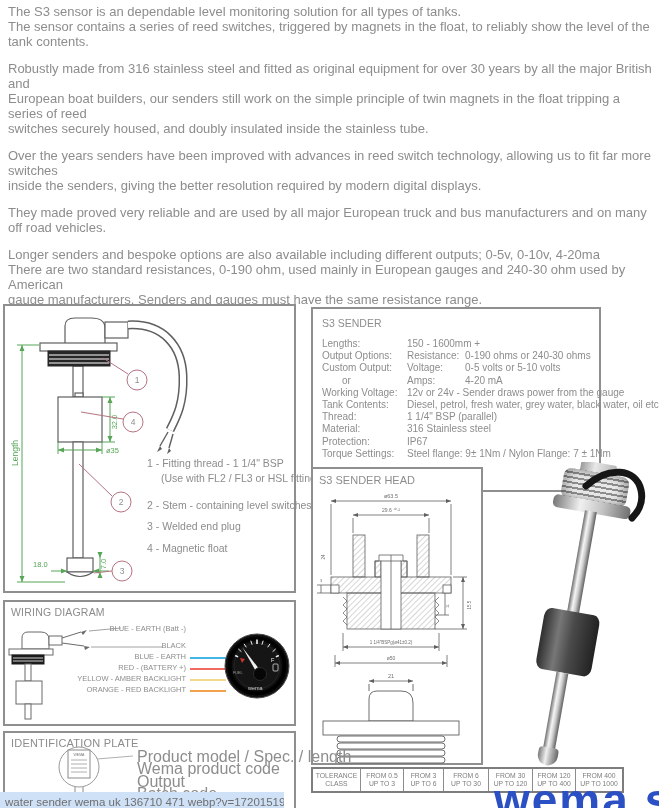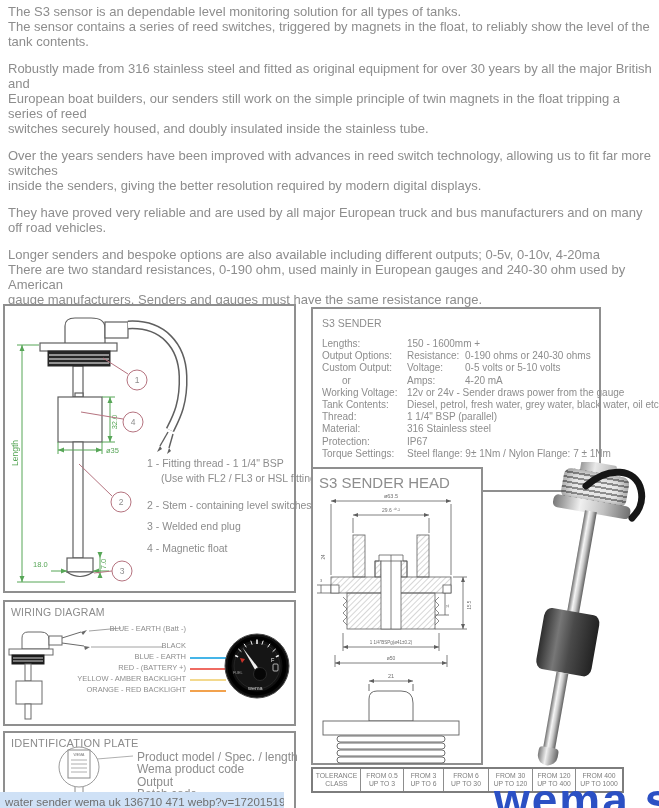--- a/index.html
+++ b/index.html
@@ -17,21 +17,21 @@
   
   .specs-box{left:311px;top:307px;width:290px;height:185px;}
   .specs-title{position:absolute;left:9px;top:8px;font-size:10.5px;}
   .specs-rows{position:absolute;left:9px;top:29px;right:4px;font-size:10px;line-height:12.2px;}
   .spec-row{white-space:nowrap;}
   .spec-row .sl{display:inline-block;width:85px;}
   .spec-row .sm{display:inline-block;min-width:58px;}
   .spec-row:nth-child(4) .sl{text-indent:20px;}
   
   .head-box{left:311px;top:467px;width:172px;height:298px;}
-  .head-title{position:absolute;left:6px;top:5px;font-size:15px;white-space:nowrap;}
+  .head-title{position:absolute;left:6px;top:5px;font-size:11px;white-space:nowrap;}
   .head-box svg{position:absolute;left:0;top:20px;}
   
   .photo{position:absolute;left:520px;top:462px;width:139px;height:310px;overflow:hidden;}
   .rig{position:absolute;left:14px;top:0;width:110px;height:310px;transform:rotate(10deg);transform-origin:55px 60px;}
   .cap-nut{position:absolute;left:37px;top:0;width:36px;height:12px;background:linear-gradient(90deg,#9a9a9a,#e8e8e8 40%,#b5b5b5);border-radius:2px;}
   .cap-thread{position:absolute;left:22px;top:10px;width:66px;height:30px;border-radius:7px;
       background:repeating-linear-gradient(180deg,#e8e8e8 0 3px,#8e8e8e 3px 5px);box-shadow:inset 6px 0 8px rgba(0,0,0,.25), inset -6px 0 8px rgba(0,0,0,.25);}
   .cap-base{position:absolute;left:16px;top:38px;width:78px;height:13px;border-radius:5px;
       background:linear-gradient(90deg,#777,#f0f0f0 35%,#c2c2c2 65%,#6f6f6f);}
   .rod1{position:absolute;left:49px;top:49px;width:12px;height:104px;background:linear-gradient(90deg,#6f6f6f,#f5f5f5 38%,#cdcdcd 62%,#5f5f5f);}
@@ -39,21 +39,21 @@
       background:linear-gradient(90deg,#2e2e2e,#777 30%,#4a4a4a 55%,#222);}
   .rod2{position:absolute;left:49px;top:213px;width:12px;height:78px;background:linear-gradient(90deg,#6f6f6f,#f5f5f5 38%,#cdcdcd 62%,#5f5f5f);}
   .tip{position:absolute;left:45px;top:289px;width:20px;height:18px;border-radius:4px 4px 10px 10px;
       background:linear-gradient(90deg,#7a7a7a,#efefef 40%,#bdbdbd 60%,#666);}
   .photo svg{position:absolute;left:0;top:0;}
   
   .wiring-box{left:3px;top:600px;width:293px;height:126px;}
   .wlbl{position:absolute;right:108px;font-size:7.5px;color:#8d8d8d;white-space:nowrap;text-align:center;}
   
   .idplate-box{left:3px;top:731px;width:293px;height:80px;}
-  .id-lines{position:absolute;left:132px;top:18px;font-size:12px;line-height:12.3px;color:#8d8d8d;white-space:nowrap;}
+  .id-lines{position:absolute;left:132px;top:18px;font-size:16px;line-height:12.3px;color:#8d8d8d;white-space:nowrap;}
   
   .tol-table{position:absolute;left:311px;top:767px;border-collapse:collapse;color:#7d7d7d;
       border:2px solid #7d7d7d;table-layout:fixed;}
   .tol-table td,.tol-table th{border:1px solid #8d8d8d;padding:0 1px;text-align:center;font-weight:normal;}
   .tol-table .hd{font-size:6.8px;line-height:8px;height:22px;}
   .tol-table .dr td{font-size:7.5px;height:15px;}
   
   .status-bar{position:absolute;left:0;top:792px;width:284px;height:16px;background:#cfe1f6;
       color:#6f6f6f;font-size:11.5px;padding:4px 0 0 5px;white-space:nowrap;overflow:hidden;box-sizing:border-box;}
   
@@ -67,21 +67,21 @@
 <div class="page">
 
   <div class="intro">
     <p>The S3 sensor is an dependable level monitoring solution for all types of tanks.
 The sensor contains a series of reed switches, triggered by magnets in the float, to reliably show the level of the tank contents.</p>
     <p>Robustly made from 316 stainless steel and fitted as original equipment for over 30 years by all the major British and
 European boat builders, our senders still work on the simple principle of twin magnets in the float tripping a series of reed
 switches securely housed, and doubly insulated inside the stainless tube.</p>
     <p>Over the years senders have been improved with advances in reed switch technology, allowing us to fit far more switches
 inside the senders, giving the better resolution required by modern digital displays.</p>
-    <p>They have proved very reliable and are used by all major European truck and bus manufacturers and on many off road vehicles.</p>
+    <p>They made proved very reliable and are used by all major European truck and bus manufacturers and on many off road vehicles.</p>
     <p>Longer senders and bespoke options are also available including different outputs; 0-5v, 0-10v, 4-20ma
 There are two standard resistances, 0-190 ohm, used mainly in European gauges and 240-30 ohm used by American
 gauge manufacturers. Senders and gauges must have the same resistance range.</p>
   </div>
 
   <div class="box diagram-box">
     <svg width="289" height="285" viewBox="0 0 289 285">
       <g stroke="#5f5f5f" stroke-width="1.2" fill="#fff">
         <path d="M60,39 L60,20 Q60,12 70,12 L86,12 Q100,12 100,22 L100,39 Z"></path>
         <rect x="100" y="16" width="23" height="16"></rect>

